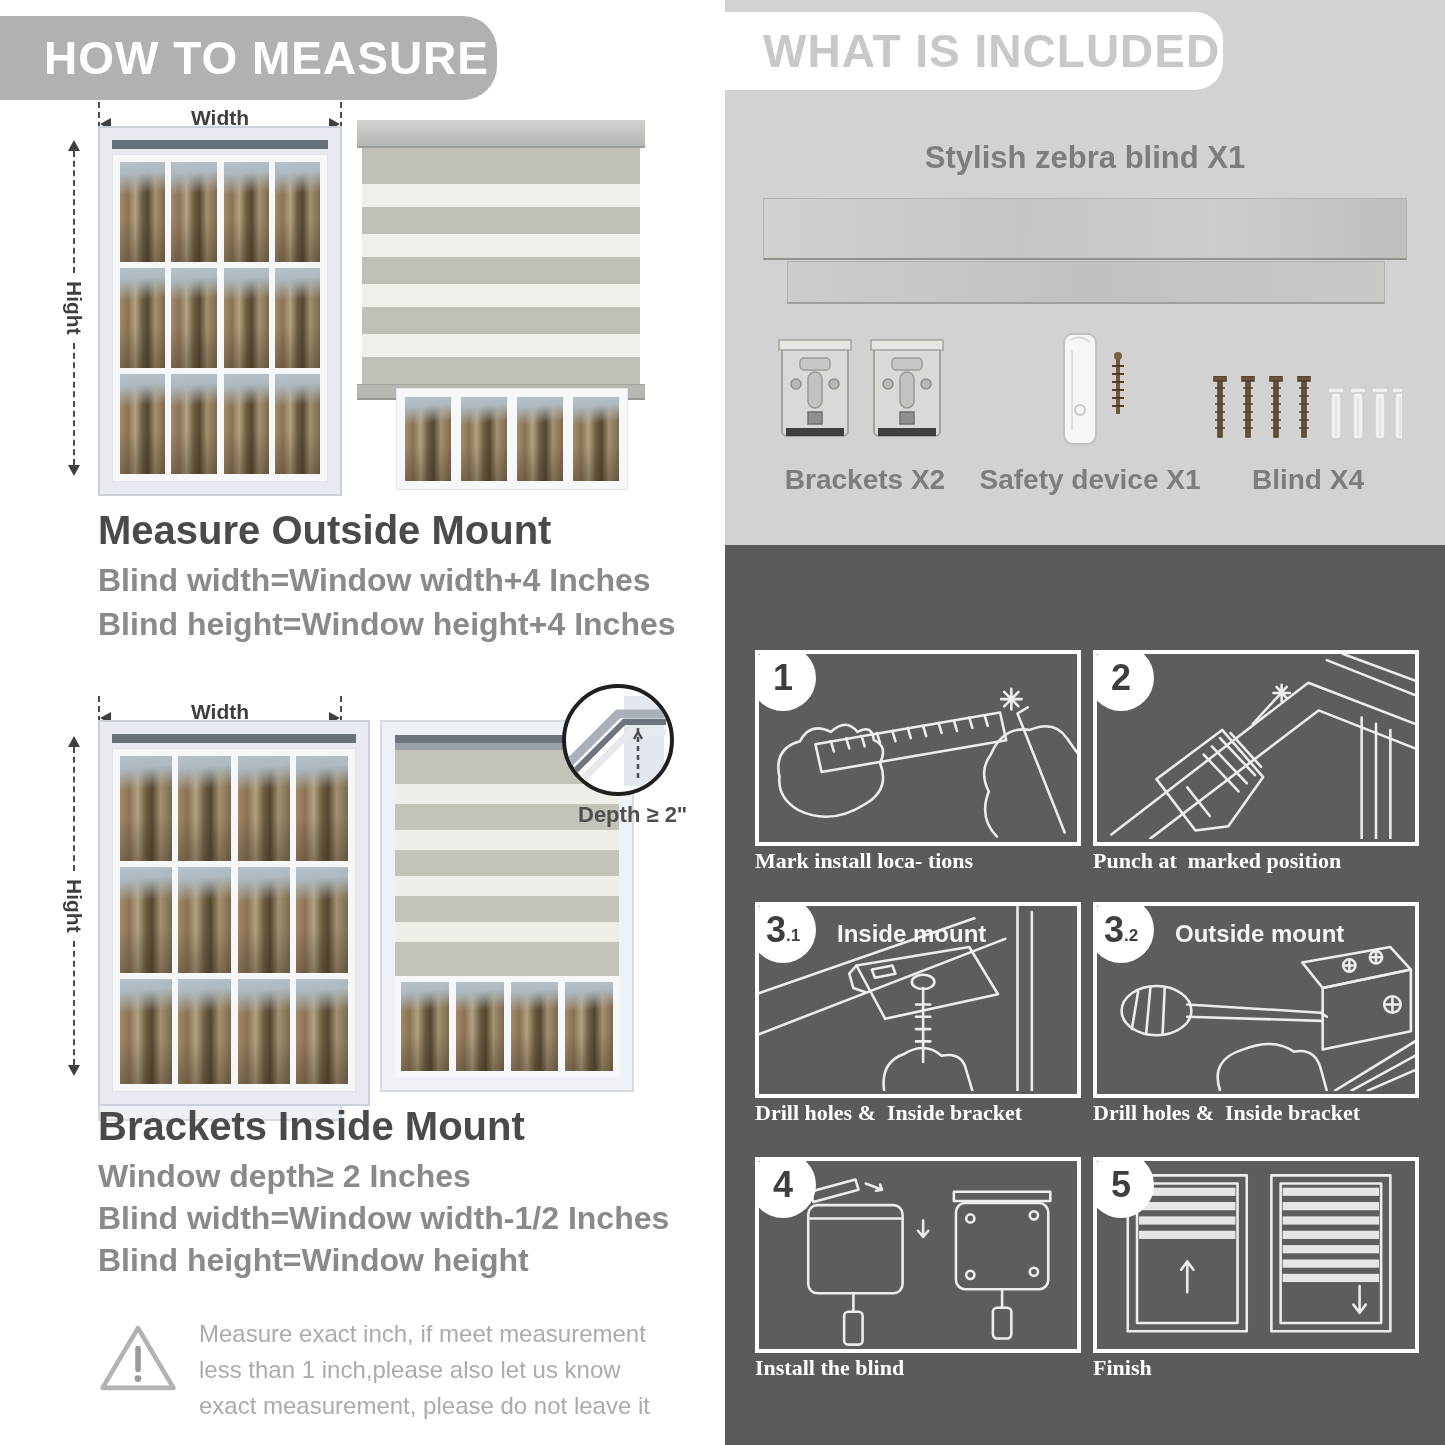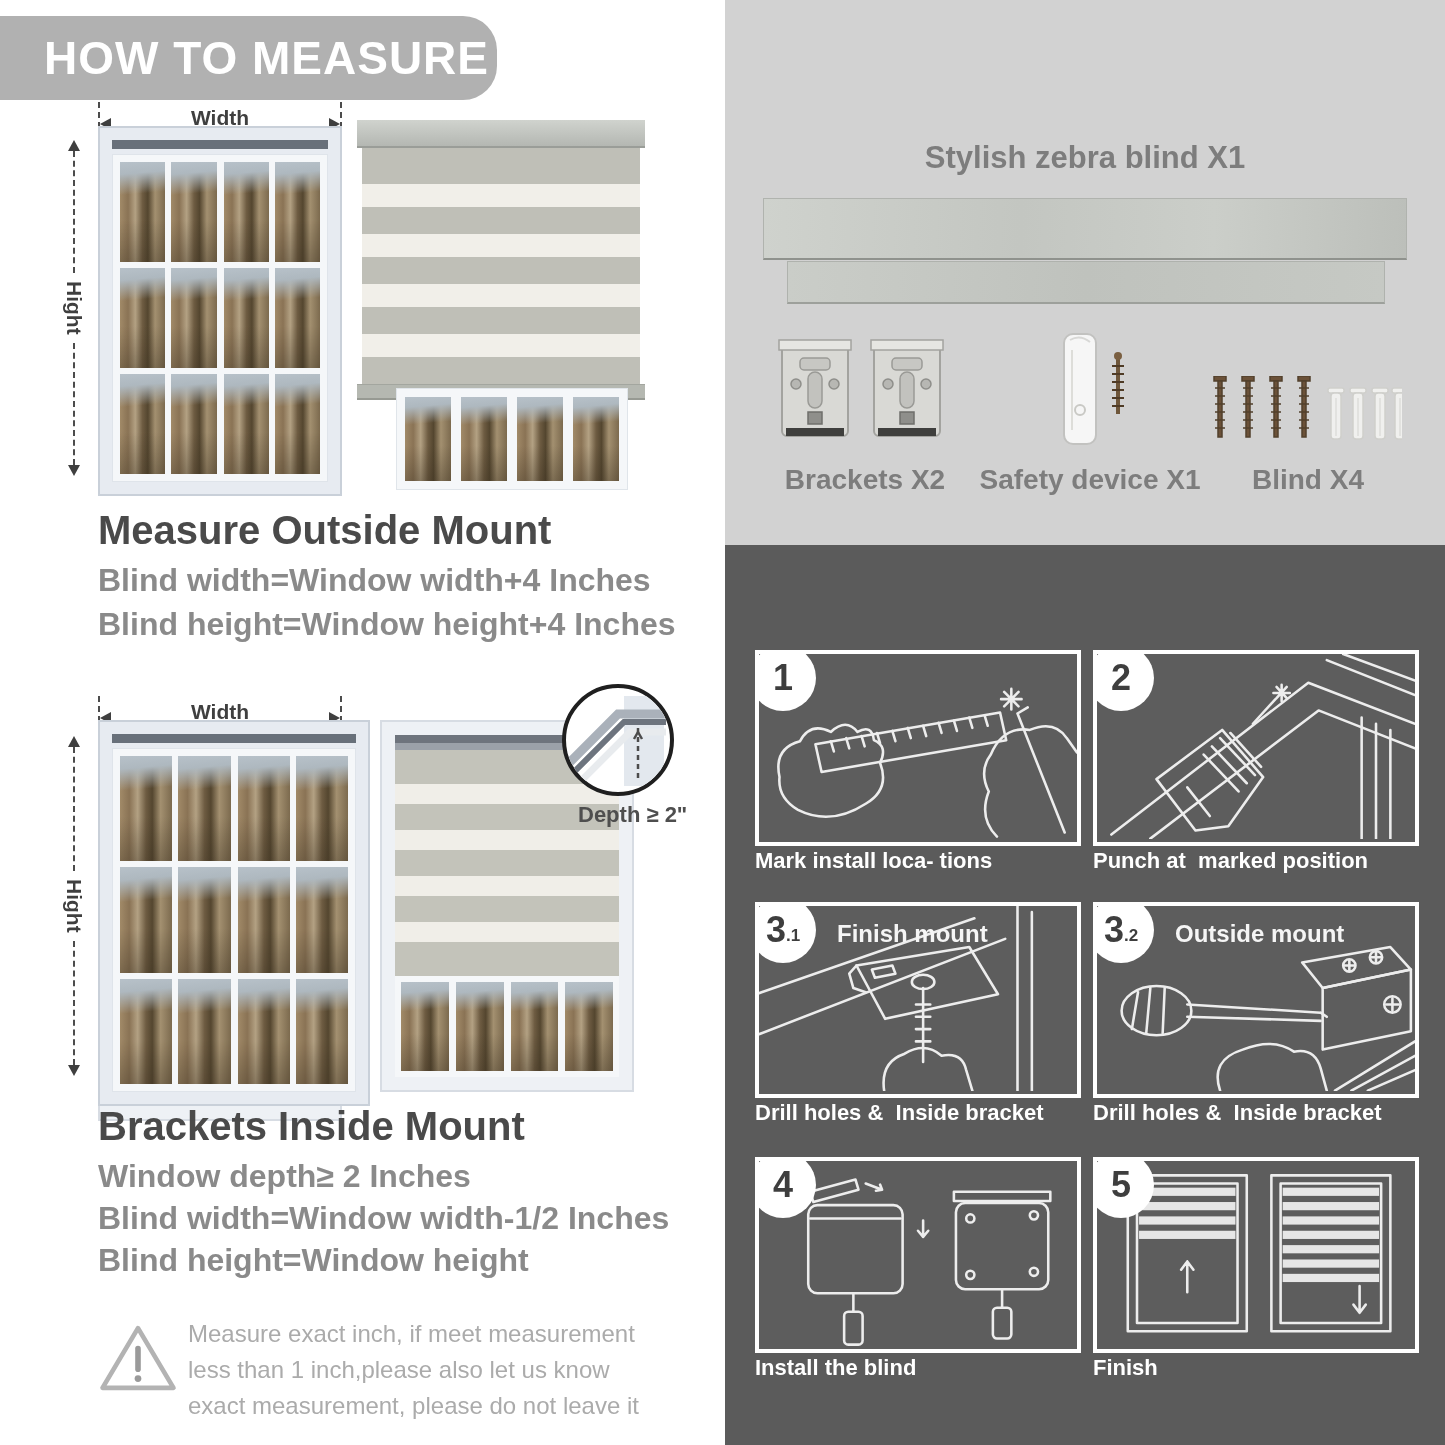--- a/index.html
+++ b/index.html
@@ -53,42 +53,42 @@
   .ah-l{width:0;height:0;border-top:6px solid transparent;border-bottom:6px solid transparent;border-right:11px solid #3f3f3f;}
   .ah-r{width:0;height:0;border-top:6px solid transparent;border-bottom:6px solid transparent;border-left:11px solid #3f3f3f;}
   .h-arrow .lbl{padding:0 10px;}
   .v-arrow{display:flex;flex-direction:column;align-items:center;color:#3f3f3f;font-weight:bold;font-size:21px;}
   .v-arrow .dash{flex:1;border-left:2px dashed #4c4c4c;width:0;}
   .av-t{width:0;height:0;border-left:6px solid transparent;border-right:6px solid transparent;border-bottom:11px solid #3f3f3f;}
   .av-b{width:0;height:0;border-left:6px solid transparent;border-right:6px solid transparent;border-top:11px solid #3f3f3f;}
   .v-arrow .lbl{writing-mode:vertical-rl;padding:8px 0;}
   .vtick{width:0;border-left:2px dashed #4c4c4c;height:36px;}
 
-  .warn-text{color:#ababab;font-size:24px;line-height:1.5;}
+  .warn-text{color:#ababab;font-size:24px;line-height:1.5;margin-left:11px;}
 
   
   .gray-panel{left:725px;top:0;width:720px;height:545px;background:#d2d2d2;}
   .dark-panel{left:725px;top:545px;width:720px;height:900px;background:#5b5b5b;}
   .inc-header{left:725px;top:12px;width:498px;height:78px;background:#fff;border-radius:0 28px 28px 0;
     color:#c8c8c8;font-weight:bold;font-size:46px;line-height:78px;padding-left:38px;letter-spacing:1px;}
   .blind-label{left:725px;top:140px;width:720px;text-align:center;color:#7d7d7d;font-weight:bold;font-size:31px;}
   .cas-top{left:763px;top:198px;width:644px;height:62px;
     background:linear-gradient(92deg,#cfd2cd,#c3c6c1 40%,#cbcec9 70%,#bcbfba);border:1px solid #b0b3ae;border-bottom:2px solid #8f928d;}
   .cas-bottom{left:787px;top:261px;width:598px;height:43px;
     background:linear-gradient(92deg,#cacdc8,#bfc2bd 50%,#c6c9c4);border:1px solid #afb2ad;border-bottom:2px solid #9da09b;}
   .item-label{color:#7d7d7d;font-weight:bold;font-size:28px;text-align:center;}
 
   .mount-header{left:742px;top:557px;width:573px;height:80px;background:#fff;border-radius:28px;
     color:#3d3d3d;font-weight:bold;font-size:40px;line-height:80px;padding-left:30px;}
   .step{border:4px solid #fff;background:#5d5d5d;overflow:hidden;width:318px;height:188px;position:absolute;}
   .badge{position:absolute;top:-9px;left:-9px;width:66px;height:66px;border-radius:50%;background:#fff;
     color:#3e3e3e;font-weight:bold;font-size:36px;display:flex;align-items:center;justify-content:center;}
   .badge .sub{font-size:17px;margin-top:12px;}
   .inner-label{position:absolute;left:78px;top:14px;color:#f5f5f5;font-weight:bold;font-size:24px;}
-  .caption{position:absolute;color:#fff;font-weight:bold;font-size:22px;white-space:pre-wrap;}
+  .caption{position:absolute;color:#fff;font-weight:bold;font-size:22px;white-space:pre-wrap;font-family:Liberation Serif, serif;}
   .art{position:absolute;inset:0;}
 </style>
 </head>
 <body>
 
 <div id="page">
 
   <div class="abs left-header">HOW TO MEASURE</div>
 
   <div class="abs vtick" style="left:98px;top:102px;"></div>
@@ -236,20 +236,21 @@
   <div class="abs sec-line" style="left:98px;top:1242px;">Blind height=Window height</div>
 
   <svg class="abs" style="left:96px;top:1318px;" width="84" height="80" viewBox="0 0 90 80">
     <path d="M45,8 L83,72 L7,72 Z" fill="none" stroke="#b3b3b3" stroke-width="5" stroke-linejoin="round"></path>
     <path d="M45,30 V52" stroke="#9a9a9a" stroke-width="6" stroke-linecap="round"></path>
     <circle cx="45" cy="62" r="3.6" fill="#9a9a9a"></circle>
   </svg>
   <div class="abs warn-text" style="left:188px;top:1316px;width:452px;">Measure exact inch, if meet measurement less than 1 inch,please also let us know exact measurement, please do not leave it</div>
 
   <div class="abs gray-panel"></div>
+  <div class="abs inc-header">WHAT IS INCLUDED</div>
   <div class="abs blind-label">Stylish zebra blind X1</div>
 
   <div class="abs cas-top"></div>
   <div class="abs cas-bottom"></div>
 
   <svg class="abs" style="left:778px;top:336px;" width="170" height="110" viewBox="0 0 170 110">
     <g>
       <rect x="4" y="8" width="66" height="92" rx="5" fill="#d9d9d5" stroke="#a3a39f" stroke-width="2"></rect>
       <rect x="1" y="4" width="72" height="10" fill="#e6e6e2" stroke="#a3a39f" stroke-width="1.5"></rect>
       <rect x="22" y="22" width="30" height="12" rx="4" fill="#c7c7c3" stroke="#9a9a96" stroke-width="1.5"></rect>
@@ -377,21 +378,21 @@
       <ellipse cx="160" cy="74" rx="11" ry="7"></ellipse>
       <polygon points="110,62 130,58 133,66 113,70"></polygon>
       <polyline points="95,58 88,66 92,80 104,84"></polyline>
       <path d="M160,80 V152 M153,96 h14 M153,108 h14 M153,120 h14 M153,132 h14"></path>
       <path d="M122,180 Q118,152 142,144 Q162,132 178,146 Q198,142 202,160 L208,180"></path>
     </svg>
     <div class="badge">
         <span>3</span>
         <span class="sub">.1</span>
       </div>
-    <div class="inner-label">Finish mount</div>
+    <div class="inner-label">Inside mount</div>
   </div>
   <div class="caption" style="left:755px;top:1100px;">Drill holes &amp;  Inside bracket</div>
 
   <div class="step" style="left:1093px;top:902px;">
     <svg class="art" viewBox="0 0 310 180" fill="none" stroke="#ededed" stroke-width="2.5" stroke-linecap="round" stroke-linejoin="round">
       <polygon points="200,55 286,40 306,62 220,80"></polygon>
       <polygon points="220,80 306,62 306,122 220,140"></polygon>
       <circle cx="246" cy="58" r="6"></circle>
         <path d="M241,58 h10 M246,53 v10"></path>
       <circle cx="272" cy="50" r="6"></circle>

